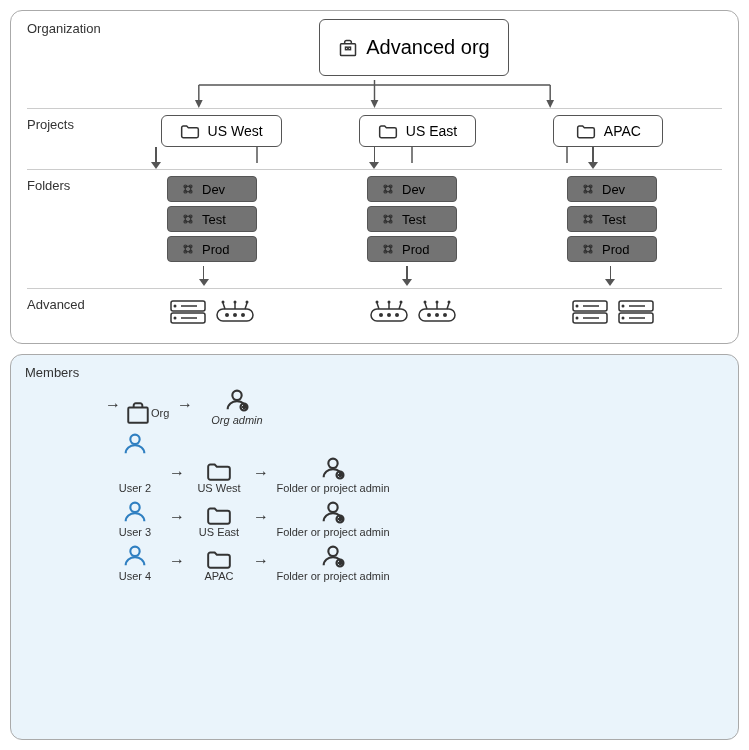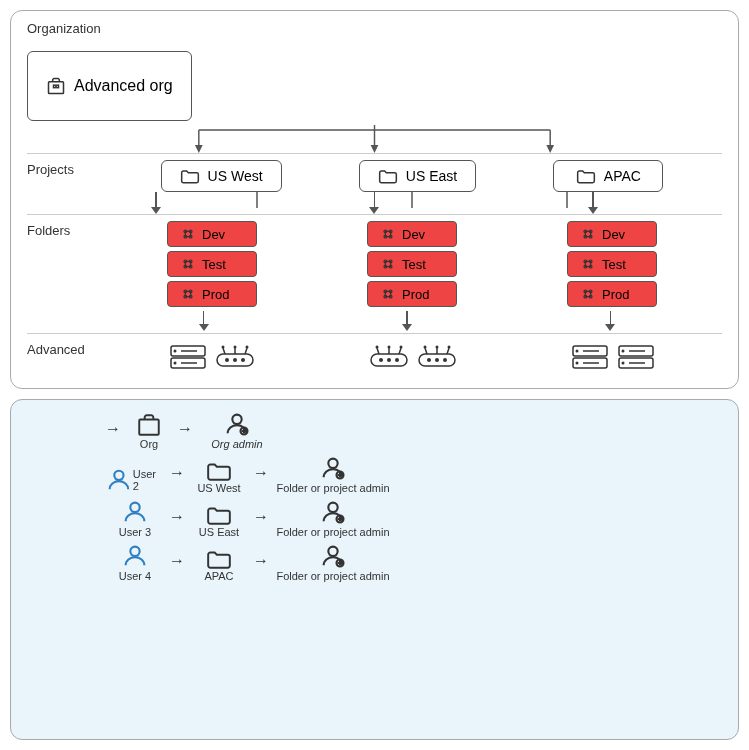--- a/index.html
+++ b/index.html
@@ -17,26 +17,26 @@
       height: 750px;
       padding: 10px;
       display: flex;
       flex-direction: column;
       gap: 10px;
     }
 
     .org-box {
       border: 1.5px solid #555;
       border-radius: 6px;
-      padding: 24px 18px;
+      padding: 16px 18px;
       display: flex;
       align-items: center;
       gap: 8px;
       background: #fff;
-      font-size: 16px;
+      font-size: 20px;
     }
 
     .folder-box {
       border: 1.5px solid #555;
       border-radius: 6px;
       padding: 6px 18px;
       display: flex;
       align-items: center;
       gap: 8px;
       background: #fff;
@@ -51,21 +51,21 @@
       gap: 4px;
     }
 
     .project-box {
       border: 1.5px solid #555;
       border-radius: 4px;
       padding: 4px 12px;
       display: flex;
       align-items: center;
       gap: 6px;
-      background: #ef4444;
+      background: #737373;
       font-size: 13px;
       min-width: 90px;
     }
 
     .resource-group {
       display: flex;
       gap: 8px;
       align-items: center;
     }
 
@@ -77,21 +77,21 @@
       flex-shrink: 0;
     }
   </style>
 </head>
 <body>
 
 <div class="main-container">
 
   <div style="border: 1.5px solid #aaa; border-radius: 12px; padding: 8px 16px; background: #fff;">
 
-    <div style="display:flex; align-items:flex-start; gap:15px; padding-bottom:4px;flex-direction:column;">
+    <div style="display:flex; align-items:flex-start; gap:4px; padding-bottom:4px;">
       <div class="left-label">Organization</div>
       <div style="flex:1; display:flex; justify-content:center;">
         <div class="org-box">
           <svg width="20" height="20" viewBox="0 0 24 24" fill="none" stroke="#333" stroke-width="1.8">
             <rect x="3" y="7" width="18" height="14" rx="1"></rect>
             <path d="M16 7V5a2 2 0 0 0-2-2h-4a2 2 0 0 0-2 2v2"></path>
             <line x1="12" y1="12" x2="12" y2="12.01"></line>
             <rect x="9" y="11" width="2" height="3"></rect>
             <rect x="13" y="11" width="2" height="3"></rect>
           </svg>
@@ -387,47 +387,48 @@
             <line x1="12" y1="7" x2="28" y2="7"></line>
             <line x1="12" y1="19" x2="28" y2="19"></line>
           </svg>
         </div>
       </div>
     </div>
 
   </div>
 
   <div style="border: 1.5px solid #aaa; border-radius: 12px; padding: 10px 14px; background: #eaf4fb; flex:1;">
+    <div style="font-size:13px; color:#333; margin-bottom:6px;">Members</div>
 
     <div style="display:flex; flex-direction:column; gap:4px; padding-left: 80px;">
 
       <div style="display:flex; align-items:flex-end; gap:4px;">
         <div style="padding-bottom:14px; color:#333; font-size:16px;">→</div>
-        <div style="display:flex; flex-direction:column; align-items:center; width:48px;">
+        <div style="display:flex; flex-direction:row; align-items:center; width:48px;">
           <svg width="26" height="26" viewBox="0 0 24 24" fill="none" stroke="#333" stroke-width="1.8">
             <rect x="3" y="7" width="18" height="14" rx="1"></rect>
             <path d="M16 7V5a2 2 0 0 0-2-2h-4a2 2 0 0 0-2 2v2"></path>
           </svg>
           <span style="font-size:11px; color:#333;">Org</span>
         </div>
         <div style="padding-bottom:14px; color:#333; font-size:16px;">→</div>
         <div style="display:flex; flex-direction:column; align-items:center; width:80px;font-style:italic;">
           <svg width="28" height="28" viewBox="0 0 24 24" fill="none" stroke="#333" stroke-width="1.8">
             <circle cx="12" cy="8" r="4"></circle>
             <path d="M4 20c0-4 3.6-7 8-7s8 3 8 7"></path>
             <circle cx="18" cy="18" r="3"></circle>
             <line x1="18" y1="16" x2="18" y2="20"></line>
             <line x1="16" y1="18" x2="20" y2="18"></line>
           </svg>
           <span style="font-size:11px; color:#333; text-align:center;">Org admin</span>
         </div>
       </div>
 
       <div style="display:flex; align-items:flex-end; gap:4px;">
-        <div style="display:flex; flex-direction:row; align-items:center; width:60px;">
+        <div style="display:flex; flex-direction:column; align-items:center; width:60px;gap:24px;">
           <svg width="28" height="28" viewBox="0 0 24 24" fill="none" stroke="#2f7fc1" stroke-width="1.8">
             <circle cx="12" cy="8" r="4"></circle>
             <path d="M4 20c0-4 3.6-7 8-7s8 3 8 7"></path>
           </svg>
           <span style="font-size:11px; color:#333;">User 2</span>
         </div>
         <div style="padding-bottom:14px; color:#333; font-size:16px;">→</div>
         <div style="display:flex; flex-direction:column; align-items:center; width:60px;">
           <svg width="26" height="22" viewBox="0 0 24 20" fill="none" stroke="#333" stroke-width="1.8">
             <path d="M2 6C2 4.9 2.9 4 4 4h4l2 2h10c1.1 0 2 .9 2 2v8c0 1.1-.9 2-2 2H4c-1.1 0-2-.9-2-2V6z"></path>

